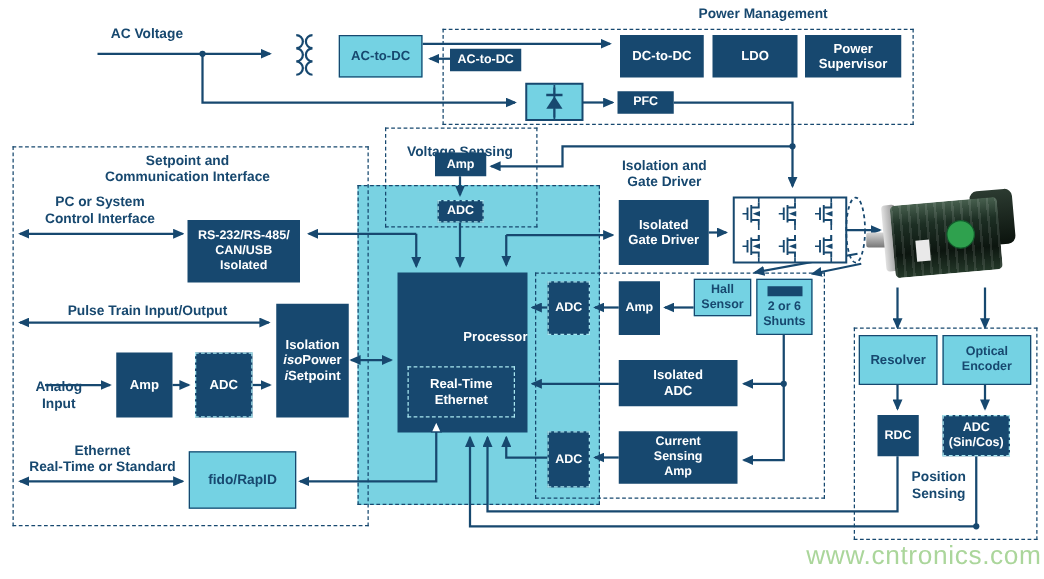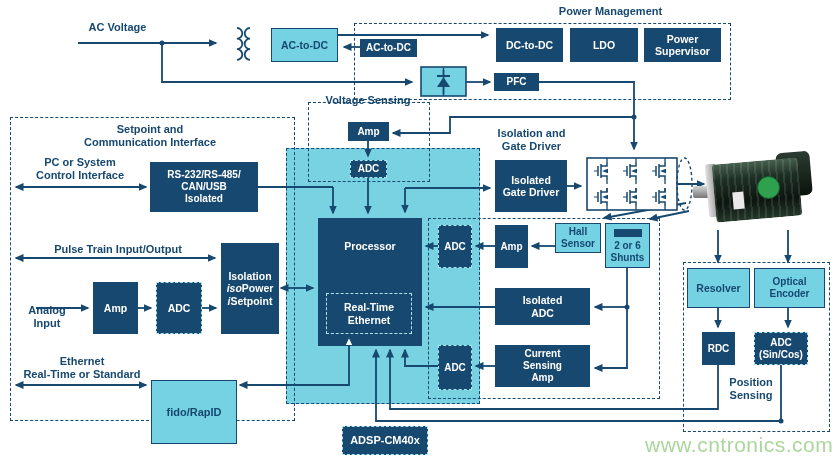--- a/index.html
+++ b/index.html
@@ -15,21 +15,21 @@
   svg.wires-top{position:absolute;left:0;top:0;z-index:6;pointer-events:none;}
   .w{stroke:var(--navy);stroke-width:1.8;fill:none;}
   .blk{position:absolute;z-index:4;background:var(--navy);color:#fff;font-weight:bold;
        font-size:10.5px;line-height:1.18;display:flex;align-items:center;justify-content:center;
        text-align:center;white-space:pre-line;box-sizing:border-box;}
   .blk.cyan{background:var(--cyan);color:var(--navy);border:1.5px solid var(--navy);}
   .blk.dashed{border:1.6px dashed var(--dash-accent);}
   .fs10{font-size:10px;}
   .lbl{position:absolute;z-index:5;color:var(--navy);font-weight:bold;font-size:11px;
        line-height:1.2;text-align:center;white-space:pre-line;}
-  #processor{align-items:flex-start;padding-top:22px;}
+  #processor{align-items:flex-start;padding-top:46px;justify-content:flex-end;}
   #rt-eth{position:absolute;left:8px;top:75px;width:86px;height:41px;background:var(--navy);
           border:1.6px dashed var(--dash-accent);display:flex;align-items:center;justify-content:center;
           text-align:center;white-space:pre-line;box-sizing:border-box;}
   #shunts{flex-direction:column;justify-content:flex-start;padding-top:5px;}
   .shunt-bar{width:28px;height:8px;background:var(--navy);margin-bottom:3px;}
   .ital{font-style:italic;}
   
   #motor{position:absolute;left:697px;top:150px;width:120px;height:80px;z-index:4;}
   #motor .body{position:absolute;left:17px;top:11px;width:86px;height:58px;border-radius:4px;
      transform:rotate(-5deg);
@@ -177,21 +177,21 @@
       </marker>
       <marker id="ahh" markerUnits="userSpaceOnUse" markerWidth="10" markerHeight="9" refX="8" refY="4.5" orient="auto">
         <path d="M0.5,0.5 L9,4.5 L0.5,8.5 Z" fill="#ffffff" stroke="#17486f" stroke-width="1.1"></path>
       </marker>
     </defs>
     <path class="w" d="M240,385 H349 V338" marker-start="url(#ah2)" marker-end="url(#ahh)"></path>
   </svg>
 
   <div class="lbl" style="left:70px;top:21px;width:95px;">AC Voltage</div>
   <div class="lbl" style="left:538px;top:5px;width:145px;">Power Management</div>
-  <div class="lbl" style="left:308px;top:94px;width:120px;">Voltage Sensing</div>
+  <div class="lbl" style="left:308px;top:116px;width:120px;">Voltage Sensing</div>
   <div class="lbl" style="left:55px;top:123px;width:190px;">Setpoint and
 Communication Interface</div>
   <div class="lbl" style="left:24px;top:156px;width:112px;">PC or System
 Control Interface</div>
   <div class="lbl" style="left:38px;top:243px;width:160px;">Pulse Train Input/Output</div>
   <div class="lbl" style="left:16px;top:276px;width:62px;margin-top:28px;">Analog
 Input</div>
   <div class="lbl" style="left:13px;top:355px;width:138px;">Ethernet
 Real-Time or Standard</div>
   <div class="lbl" style="left:479px;top:127px;width:105px;">Isolation and
@@ -201,43 +201,42 @@
 
   <div class="blk cyan" style="left:271px;top:28px;width:67px;height:34px;">AC-to-DC</div>
   <div class="blk fs10" style="left:360px;top:39px;width:57px;height:18px;">AC-to-DC</div>
   <div class="blk" style="left:496px;top:28px;width:67px;height:34px;">DC-to-DC</div>
   <div class="blk" style="left:570px;top:28px;width:68px;height:34px;">LDO</div>
   <div class="blk" style="left:644px;top:28px;width:77px;height:34px;">Power
 Supervisor</div>
   <div class="blk fs10" style="left:494px;top:73px;width:45px;height:18px;">PFC</div>
   <div class="blk fs10" style="left:348px;top:122px;width:41px;height:19px;">Amp</div>
   <div class="blk dashed fs10" style="left:350px;top:160px;width:37px;height:18px;">ADC</div>
-  <div class="blk fs10" style="left:150px;top:162px;width:108px;height:50px;">RS-232/RS-485/
+  <div class="blk fs10" style="left:150px;top:176px;width:90px;height:50px;">RS-232/RS-485/
 CAN/USB
 Isolated</div>
 
   <div class="blk" id="processor" style="left:318px;top:218px;width:104px;height:128px;">
     <span>Processor</span>
     <div id="rt-eth">Real-Time
 Ethernet</div>
   </div>
 
   <div class="blk" style="left:495px;top:160px;width:72px;height:52px;">Isolated
 Gate Driver</div>
   <div class="blk" style="left:93px;top:282px;width:45px;height:52px;">Amp</div>
   <div class="blk dashed" style="left:156px;top:282px;width:46px;height:52px;">ADC</div>
 
   <div class="blk" style="left:221px;top:243px;width:58px;height:91px;flex-direction:column;">
     <div>Isolation</div>
     <div><span class="ital">iso</span><span>Power</span></div>
     <div><span class="ital">i</span><span>Setpoint</span></div>
   </div>
 
-  <div class="blk cyan" style="left:151px;top:361px;width:86px;height:64px;font-size:11px;margin-top:19px;">fido/RapID</div>
-  <div class="blk" style="left:342px;top:426px;width:86px;height:29px;font-size:11px;border:1.6px dashed var(--dash-accent);">ADSP-CM40x</div>
+  <div class="blk cyan" style="left:151px;top:361px;width:86px;height:46px;font-size:11px;">fido/RapID</div>
 
   <div class="blk dashed fs10" style="left:438px;top:225px;width:34px;height:43px;">ADC</div>
   <div class="blk fs10" style="left:495px;top:225px;width:33px;height:43px;">Amp</div>
   <div class="blk cyan fs10" style="left:555px;top:223px;width:46px;height:30px;">Hall
 Sensor</div>
   <div class="blk cyan fs10" id="shunts" style="left:605px;top:223px;width:45px;height:45px;">
     <div class="shunt-bar"></div>
     <span>2 or 6
 Shunts</span>
   </div>

